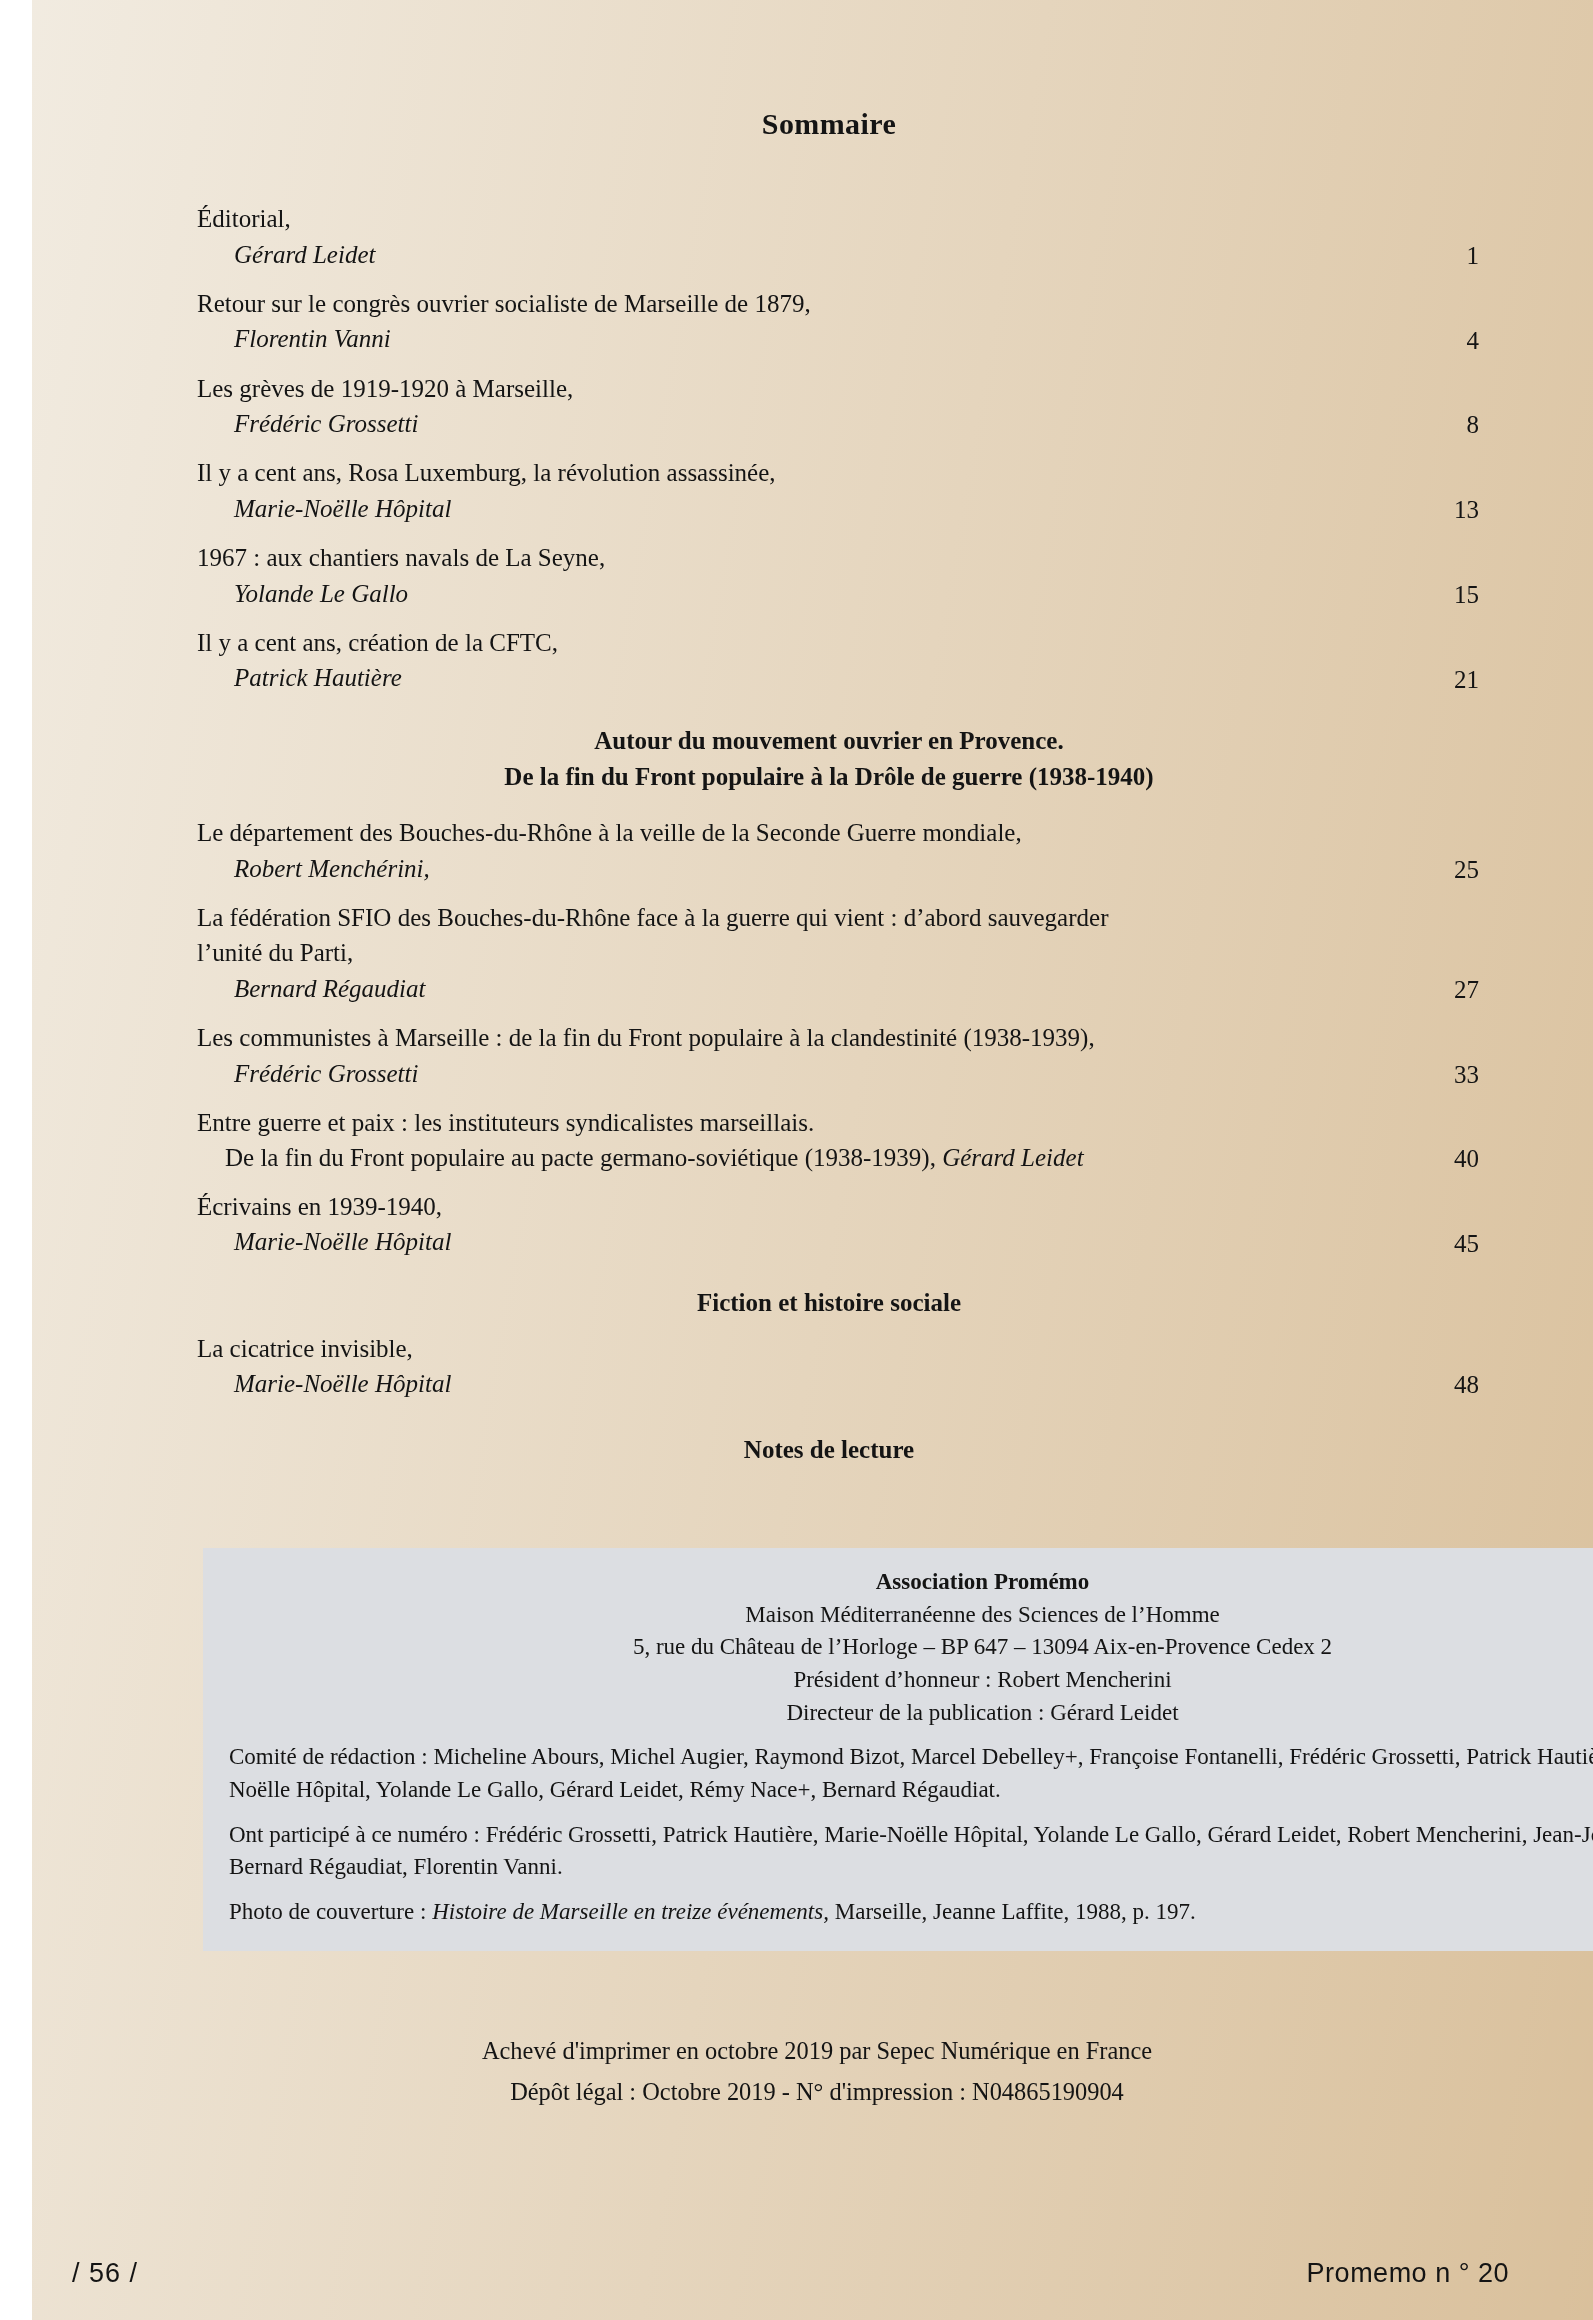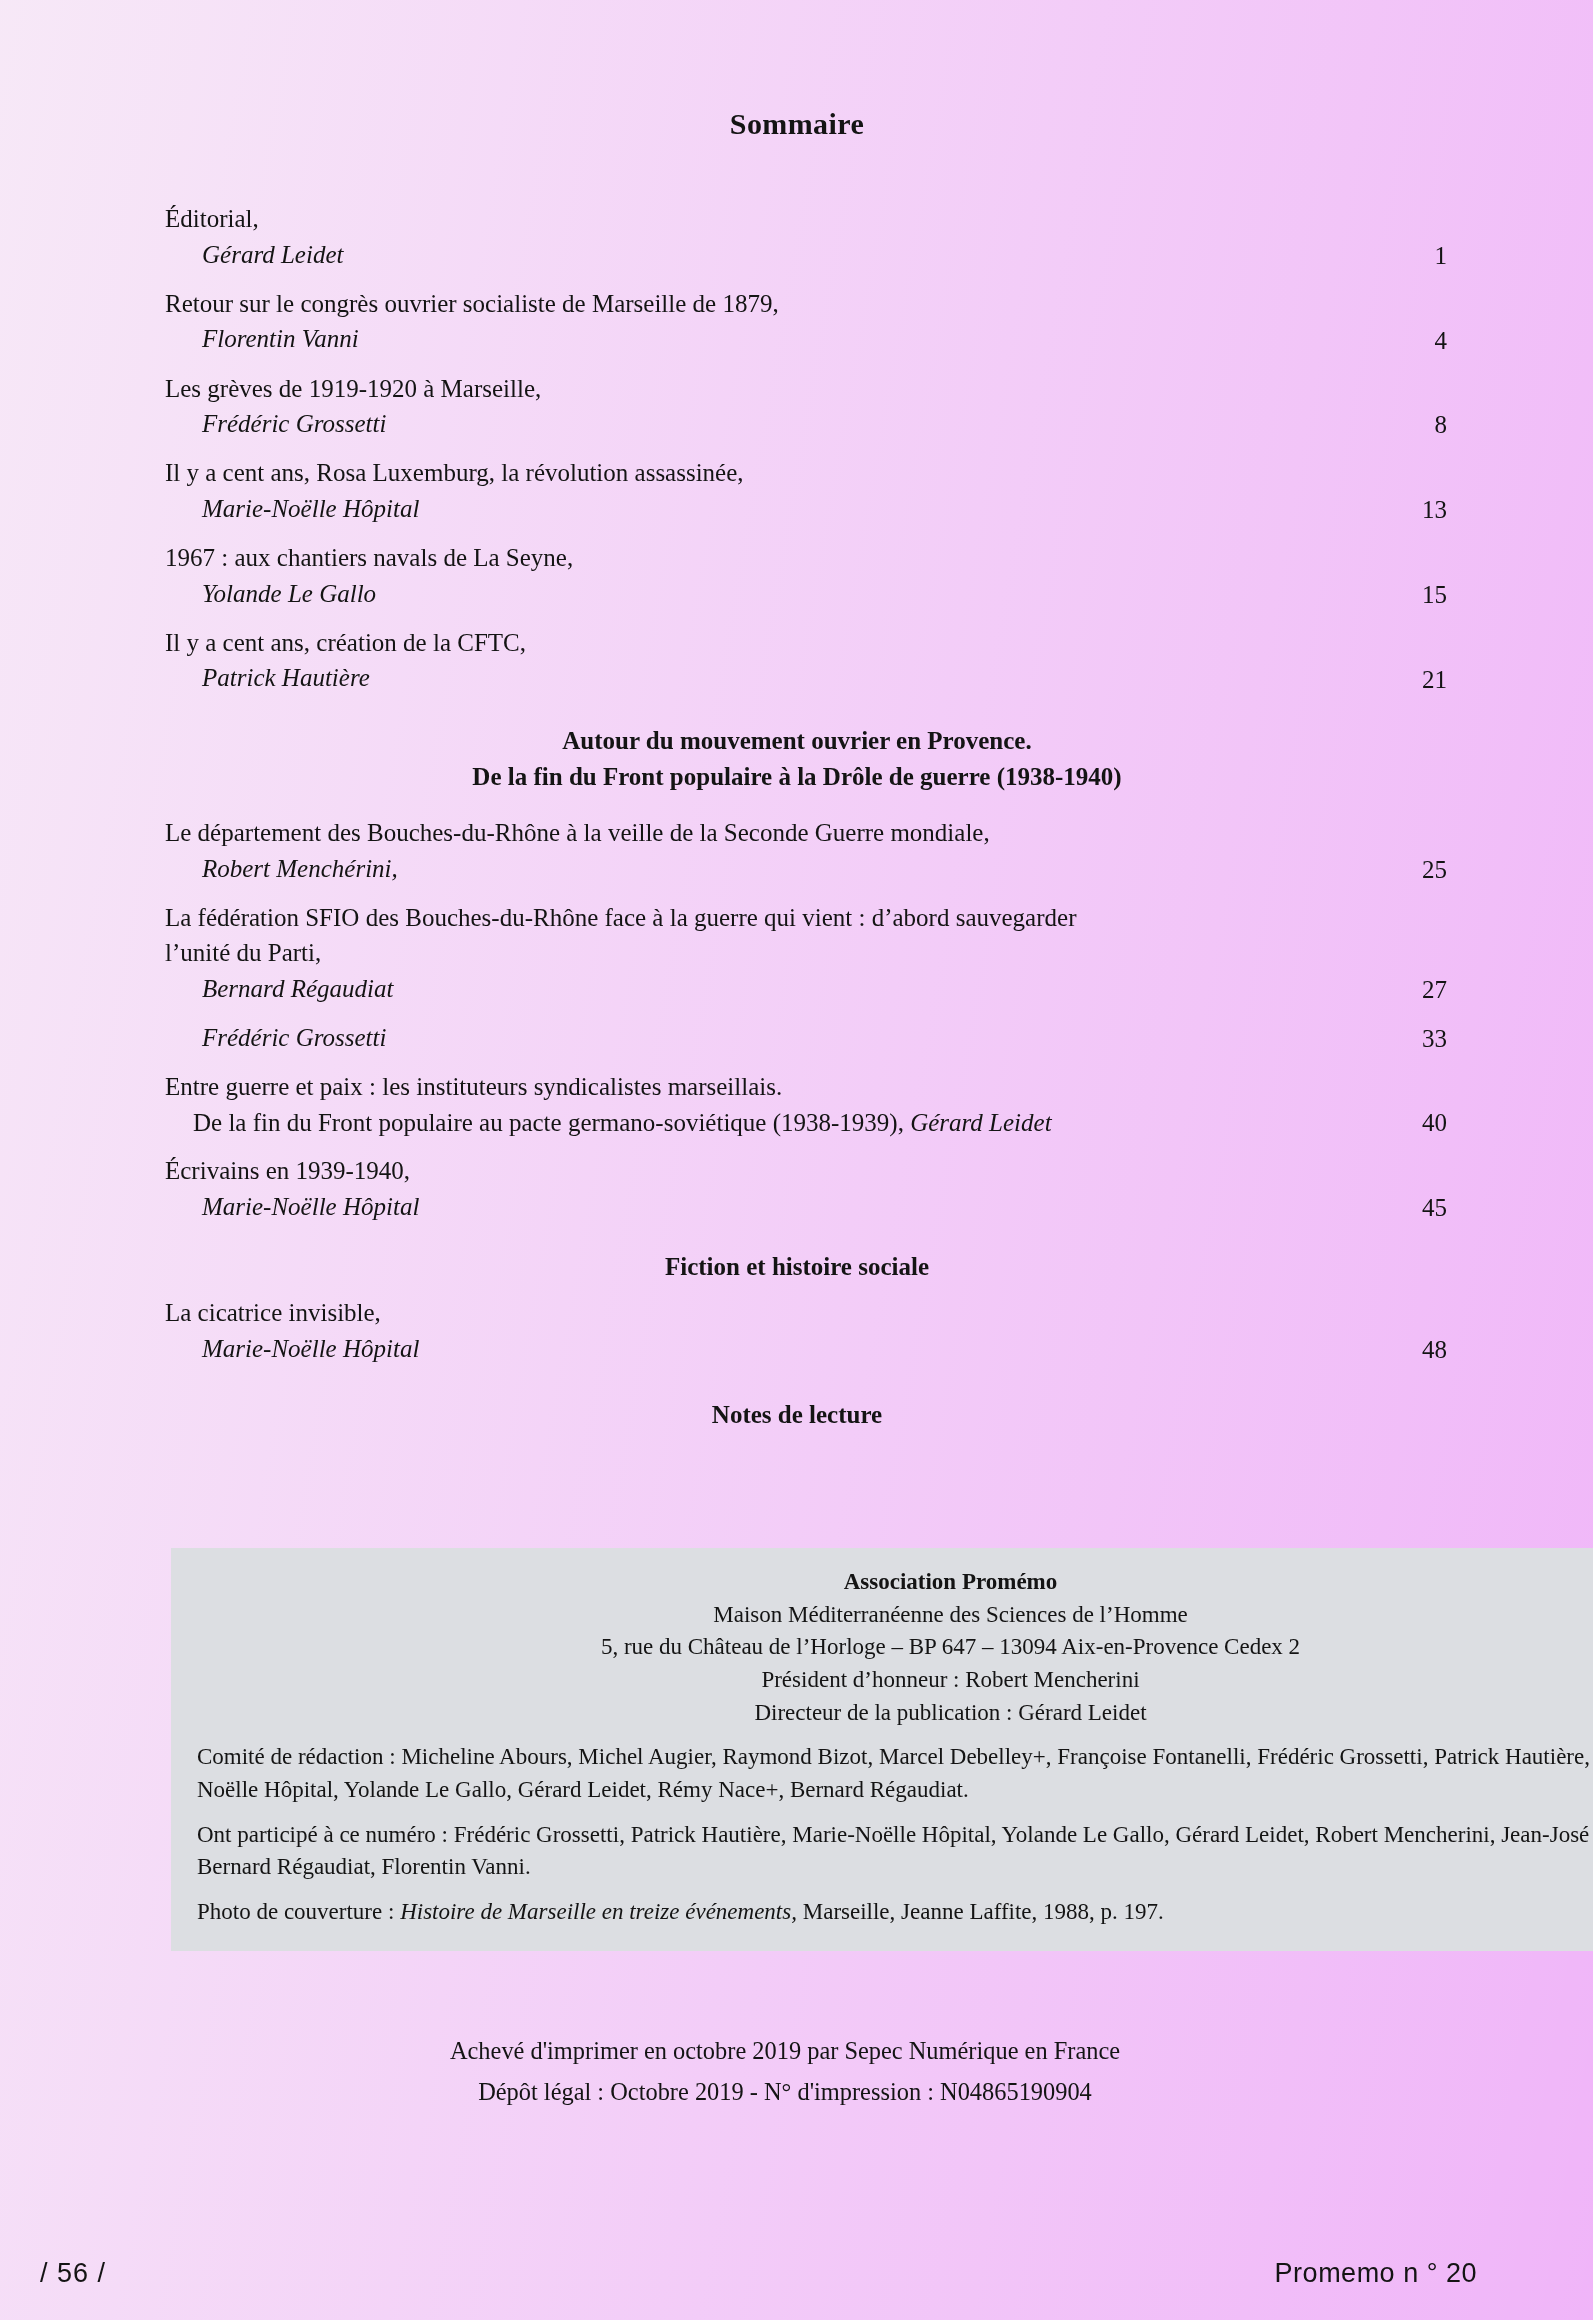--- a/index.html
+++ b/index.html
@@ -11,21 +11,22 @@
     width: 1594px;
     height: 2320px;
     position: relative;
     font-family: "Liberation Serif", serif;
     color: #141414;
     overflow: hidden;
   }
   .page {
     position: absolute;
     inset: 0;
-    background: #d946ef;
+    background: #a16207;
+    margin-left: 32px;
   }
   
   .page::before {
     content: "";
     position: absolute;
     inset: 0;
     background: linear-gradient(100deg, rgba(250,250,248,0.9), rgba(255,255,255,0.6));
     pointer-events: none;
   }
 
@@ -215,20 +216,21 @@
       </div>
 
       <div class="entry">
         <div class="title">La fédération SFIO des Bouches-du-Rhône face à la guerre qui vient : d’abord sauvegarder</div>
         <div class="title indent2">l’unité du Parti,</div>
         <div class="author">Bernard Régaudiat</div>
         <div class="page-num p-one">27</div>
       </div>
 
       <div class="entry">
+        <div class="title">Les communistes à Marseille : de la fin du Front populaire à la clandestinité (1938-1939),</div>
         <div class="author">Frédéric Grossetti</div>
         <div class="page-num p-one">33</div>
       </div>
 
       <div class="entry">
         <div class="title">Entre guerre et paix : les instituteurs syndicalistes marseillais.</div>
         <div class="title" style="padding-left:199px"><span>De la fin du Front populaire au pacte germano-soviétique (1938-1939), </span><span class="inline-italic">Gérard Leidet</span></div>
         <div class="page-num" style="bottom:3px">40</div>
       </div>
 

